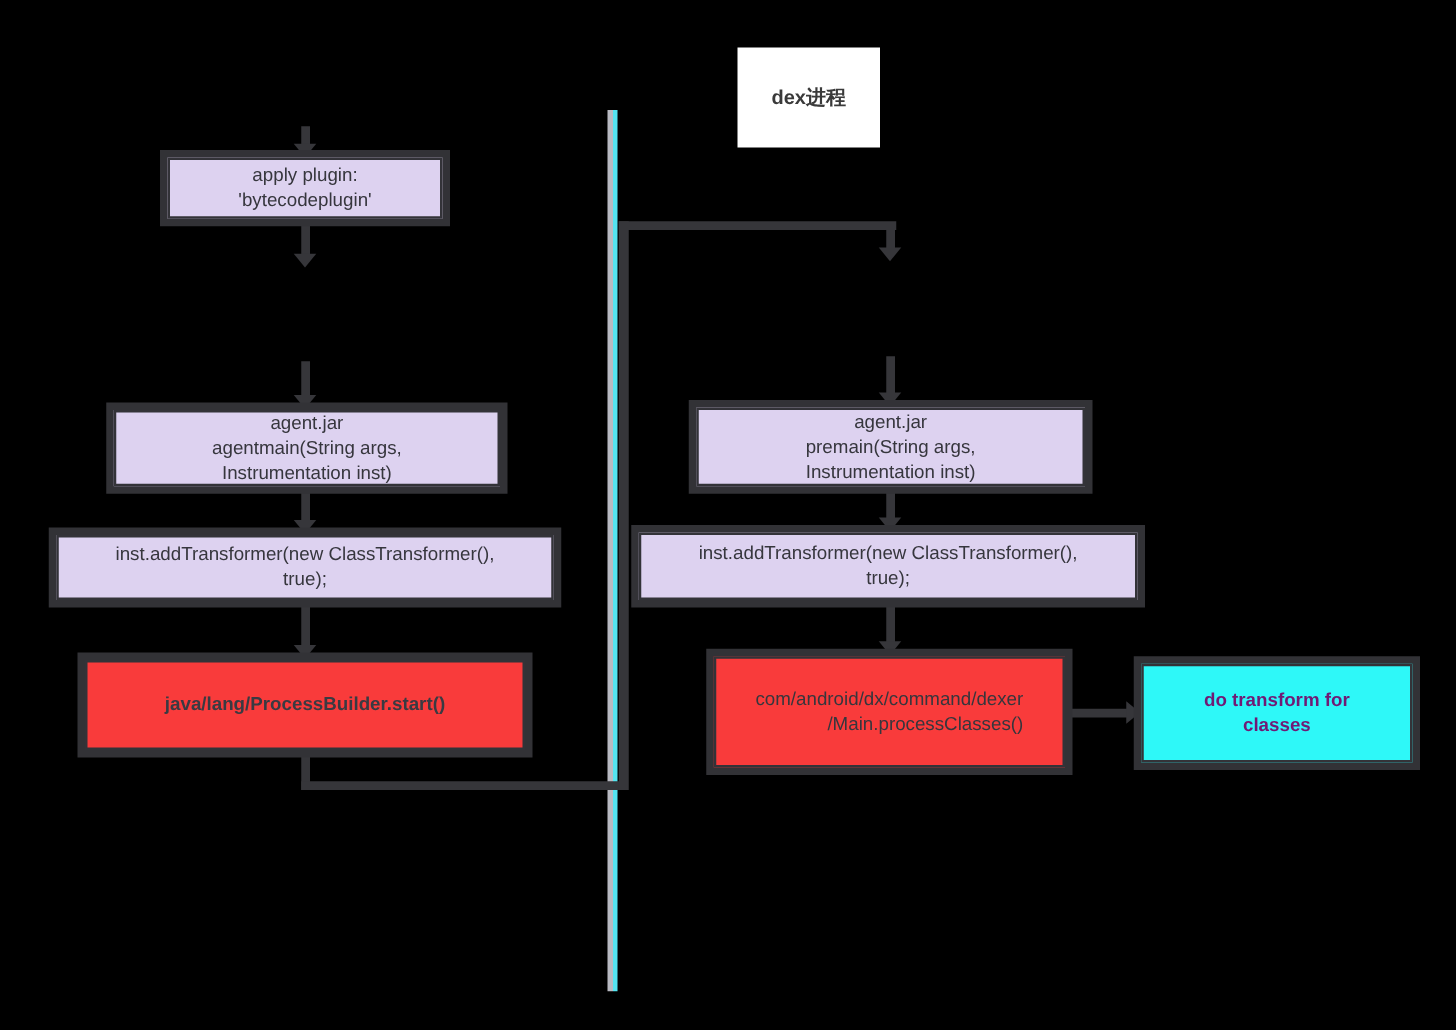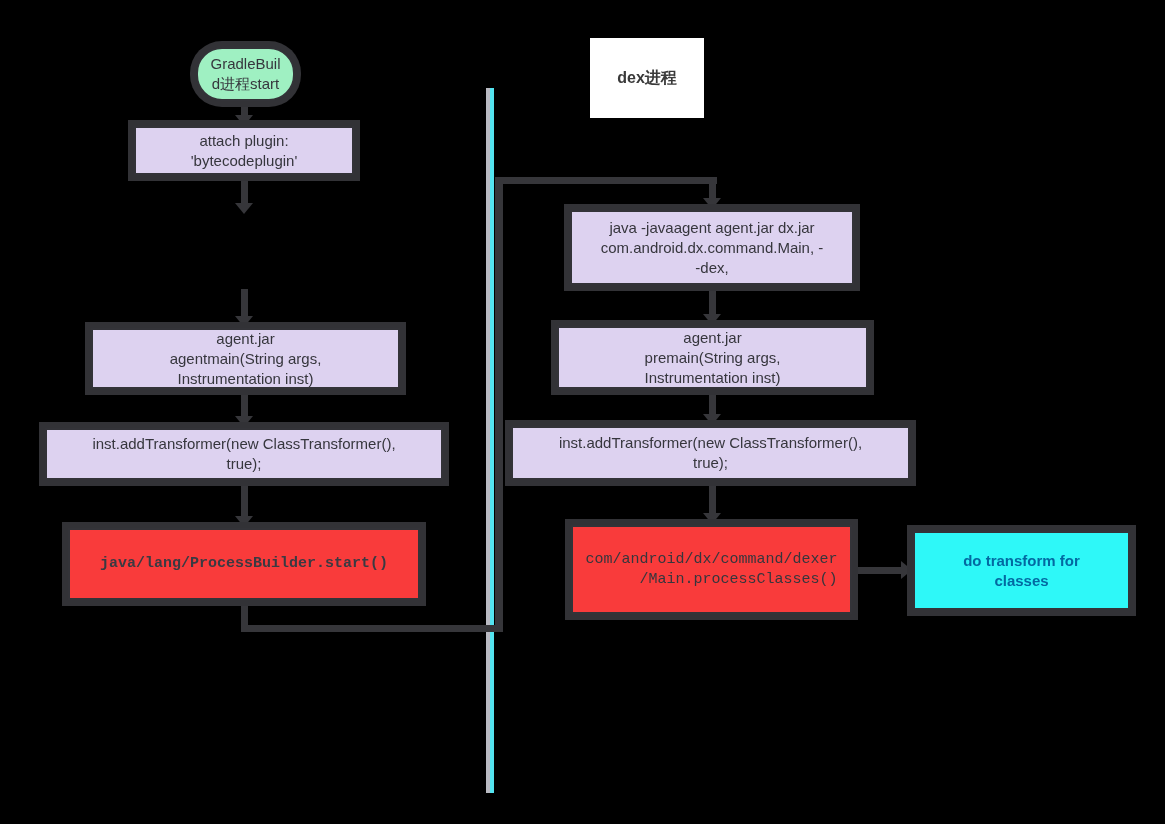--- a/index.html
+++ b/index.html
@@ -9,23 +9,23 @@
   }
   .node{
     position:absolute;display:flex;align-items:center;justify-content:center;
     text-align:center;white-space:pre-line;box-sizing:border-box;
     font-size:15px;line-height:20px;color:var(--text_dark,#36363d);
     border:2px solid #333338;
     box-shadow:0 0 0 6px #323236;
   }
   .process{background:var(--node_purple,#ddd2f0);}
   .start{background:var(--node_green,#9ff0c2);border-radius:26px;}
-  .danger{background:var(--node_red,#f93b3b);font-family:Liberation Mono, monospace;}
+  .danger{background:var(--node_red,#f93b3b);}
   .danger.bold{font-weight:bold;color:#3a3a42;}
-  .result{background:var(--node_cyan,#2ef8f8);font-weight:bold;color:#0369a1;}
+  .result{background:var(--node_cyan,#2ef8f8);font-weight:bold;color:#701a75;}
   .title-box{
     position:absolute;background:var(--node_white,#fff);display:flex;
     align-items:center;justify-content:center;font-weight:bold;font-size:16px;
     color:#3a3a3a;box-shadow:none;border:none;
   }
   .edge{position:absolute;background:var(--connector,#36363a);}
   .ah-down{
     position:absolute;width:0;height:0;
     border-left:9px solid transparent;border-right:9px solid transparent;
     border-top:11px solid var(--connector,#36363a);
@@ -74,41 +74,36 @@
 
   <div class="edge" style="left:709px;top:389px;width:7px;height:31px;"></div>
   <div class="ah-down" style="left:703px;top:414px;"></div>
 
   <div class="edge" style="left:709px;top:480px;width:7px;height:39px;"></div>
   <div class="ah-down" style="left:703px;top:513px;"></div>
 
   <div class="edge" style="left:857px;top:567px;width:47px;height:7px;"></div>
   <div class="ah-right" style="left:901px;top:561px;"></div>
 
-  <div class="node start" style="left:196px;top:47px;width:99px;height:54px;">GradleBuil
-d进程start</div>
 
-  <div class="node process" style="left:134px;top:126px;width:220px;height:49px;">attach plugin:
+  <div class="node process" style="left:134px;top:126px;width:220px;height:49px;">apply plugin:
 'bytecodeplugin'</div>
 
 
   <div class="node process" style="left:91px;top:328px;width:309px;height:61px;">agent.jar
 agentmain(String args,
 Instrumentation inst)</div>
 
   <div class="node process" style="left:45px;top:428px;width:398px;height:52px;">inst.addTransformer(new ClassTransformer(),
 true);</div>
 
   <div class="node danger bold" style="left:68px;top:528px;width:352px;height:72px;">java/lang/ProcessBuilder.start()</div>
 
   <div class="title-box" style="left:550px;top:38px;width:114px;height:80px;margin-left:40px;">dex进程</div>
 
-  <div class="node process" style="left:570px;top:210px;width:284px;height:75px;">java  -javaagent agent.jar  dx.jar
-com.android.dx.command.Main, -
--dex,</div>
 
   <div class="node process" style="left:557px;top:326px;width:311px;height:63px;">agent.jar
 premain(String args,
 Instrumentation inst)</div>
 
   <div class="node process" style="left:511px;top:426px;width:399px;height:54px;">inst.addTransformer(new ClassTransformer(),
 true);</div>
 
   <div class="node danger" style="left:571px;top:525px;width:281px;height:89px;text-align:right;">com/android/dx/command/dexer
 /Main.processClasses()</div>

